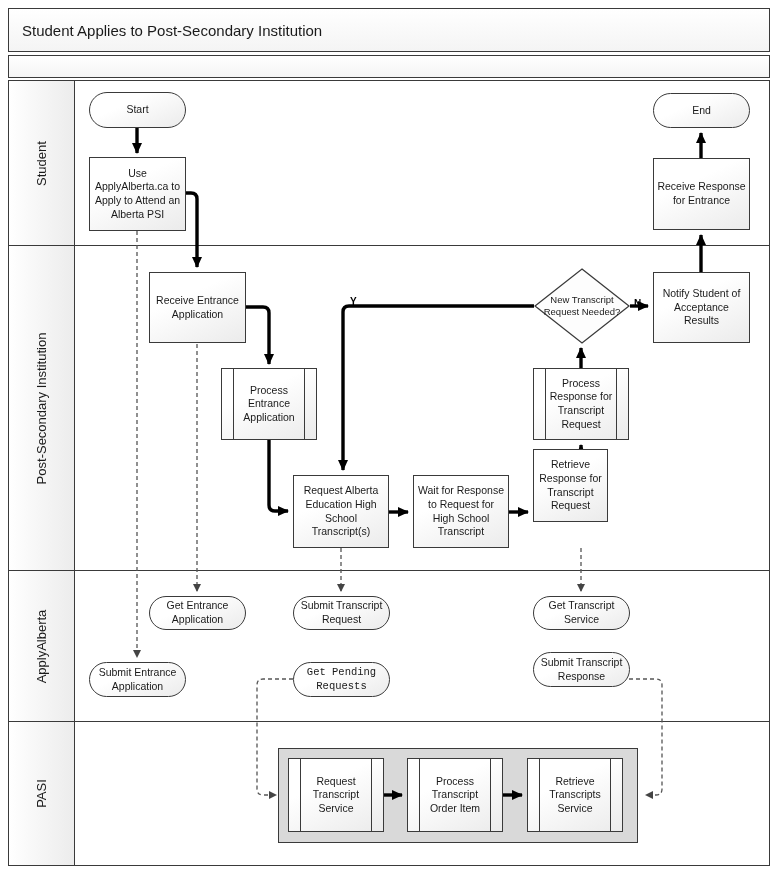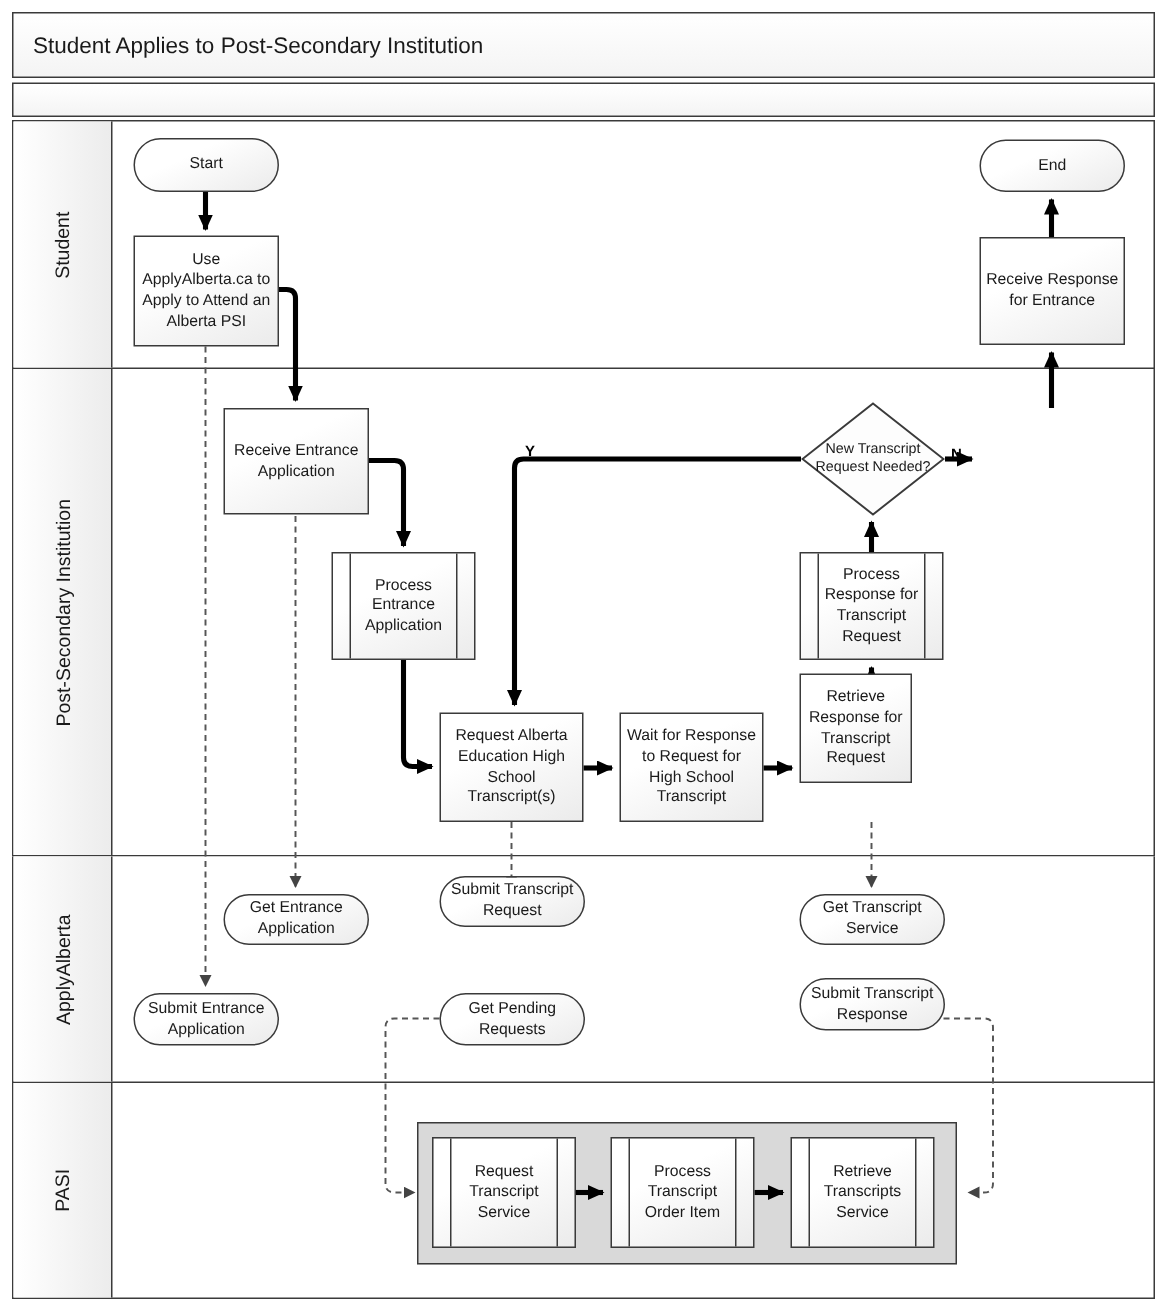--- a/index.html
+++ b/index.html
@@ -134,37 +134,40 @@
     <i class="bar l"></i>
     <i class="bar r"></i>
     <span>Process Response for Transcript Request</span>
     </div>
   <div class="diamond-wrap">
     <svg width="96" height="76" viewBox="0 0 96 76">
       <polygon points="48,1 95,38 48,75 1,38" fill="#fdfdfd" stroke="#3a3a3a" stroke-width="1.3"></polygon>
     </svg>
     <div class="lbl">New Transcript Request Needed?</div>
   </div>
+  <div class="node" style="left:653px;top:272px;width:97px;height:71px;">
+    <span>Notify Student of Acceptance Results</span>
+    </div>
 
   <div class="edge-label" style="left:350px;top:296px;">Y</div>
   <div class="edge-label" style="left:634px;top:298px;">N</div>
 
   <div class="node oval" style="left:149px;top:596px;width:97px;height:34px;">
     <span>Get Entrance Application</span>
     </div>
-  <div class="node oval" style="left:293px;top:584px;width:97px;height:34px;">
+  <div class="node oval" style="left:293px;top:596px;width:97px;height:34px;">
     <span>Submit Transcript Request</span>
     </div>
   <div class="node oval" style="left:533px;top:596px;width:97px;height:34px;">
     <span>Get Transcript Service</span>
     </div>
   <div class="node oval" style="left:89px;top:662px;width:97px;height:35px;">
     <span>Submit Entrance Application</span>
     </div>
-  <div class="node oval" style="left:293px;top:662px;width:97px;height:35px;">
+  <div class="node oval" style="left:293px;top:662px;width:97px;height:35px;font-family:Liberation Mono, monospace;">
     <span>Get Pending Requests</span>
     </div>
   <div class="node oval" style="left:533px;top:652px;width:97px;height:35px;">
     <span>Submit Transcript Response</span>
     </div>
 
   <div class="node subprocess" style="left:288px;top:758px;width:96px;height:74px;">
     <i class="bar l"></i>
     <i class="bar r"></i>
     <span>Request Transcript Service</span>

